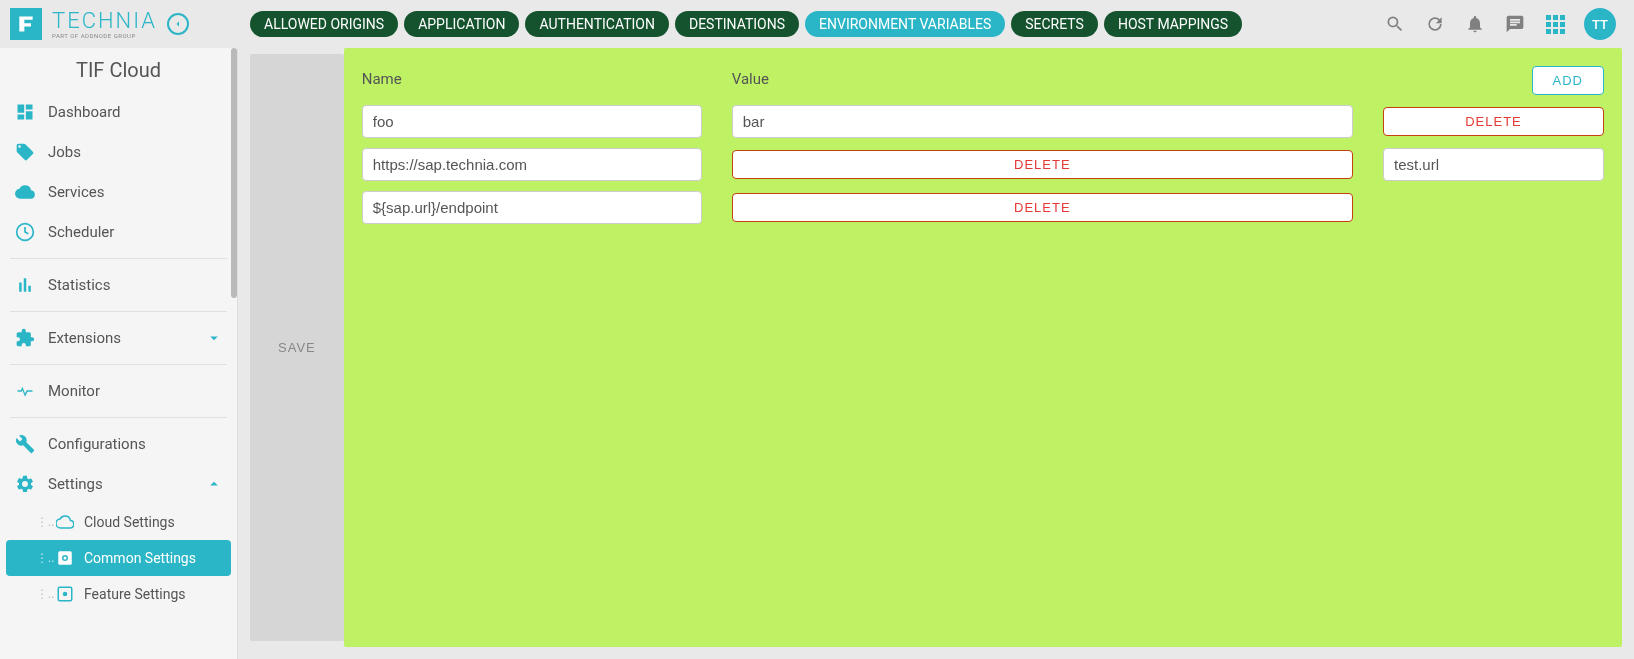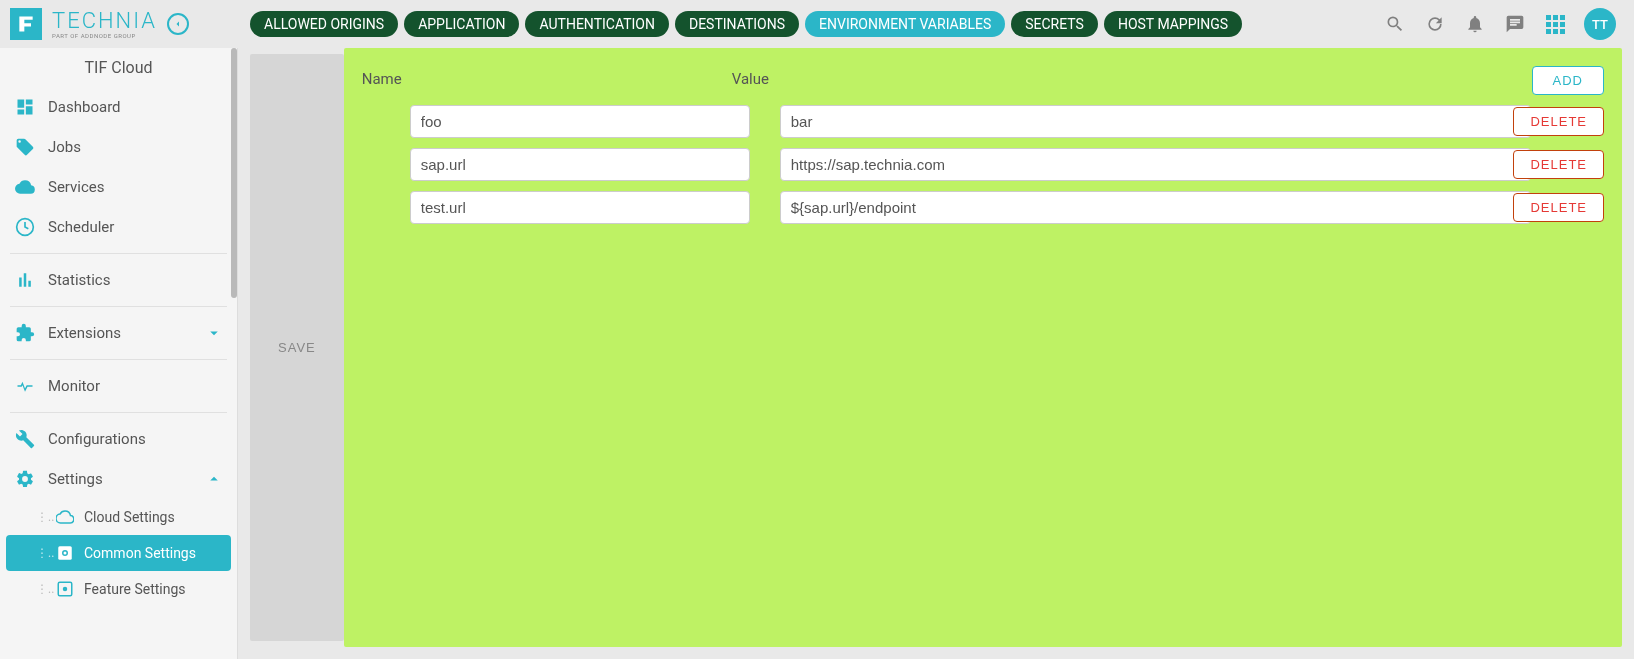--- a/index.html
+++ b/index.html
@@ -128,21 +128,21 @@
   position: absolute;
   right: 0;
   top: 0;
   width: 6px;
   height: 250px;
   background: #b9b9b9;
   border-radius: 3px;
 }
 .sidebar-title {
   text-align: center;
-  font-size: 16px;
+  font-size: 20px;
   color: #555;
   padding: 10px 0;
 }
 .nav-item {
   display: flex;
   align-items: center;
   padding: 9px 14px;
   gap: 12px;
   font-size: 15px;
   color: #555;
@@ -250,21 +250,20 @@
   border-radius: 4px;
   cursor: pointer;
 }
 .cell-input {
   width: 100%;
   border: 1px solid #ccc;
   border-radius: 4px;
   padding: 7px 10px;
   font-size: 15px;
   color: #555;
-  margin-left: 48px;
 }
 .del-btn {
   background: #fff;
   border: 1px solid #c2410c;
   color: #e53935;
   padding: 6px 16px;
   font-size: 13px;
   letter-spacing: 1px;
   border-radius: 4px;
   cursor: pointer;
@@ -474,21 +473,20 @@
     <div class="panel">
       <div class="grid" id="grid">
         <div class="col-head">Name</div>
         <div class="col-head">Value</div>
         <div style="text-align:right">
           <button class="add-btn">ADD</button>
         </div>
       <input class="cell-input" value="foo" style="">
           <input class="cell-input" value="bar" style="">
           <button class="del-btn">DELETE</button>
-          <input class="cell-input" value="sap.url" style="">
           <input class="cell-input" value="https://sap.technia.com" style="">
           <button class="del-btn">DELETE</button>
           <input class="cell-input" value="test.url" style="">
           <input class="cell-input" value="${sap.url}/endpoint" style="">
           <button class="del-btn">DELETE</button>
         </div>
     </div>
   </div>
 </div>
 

